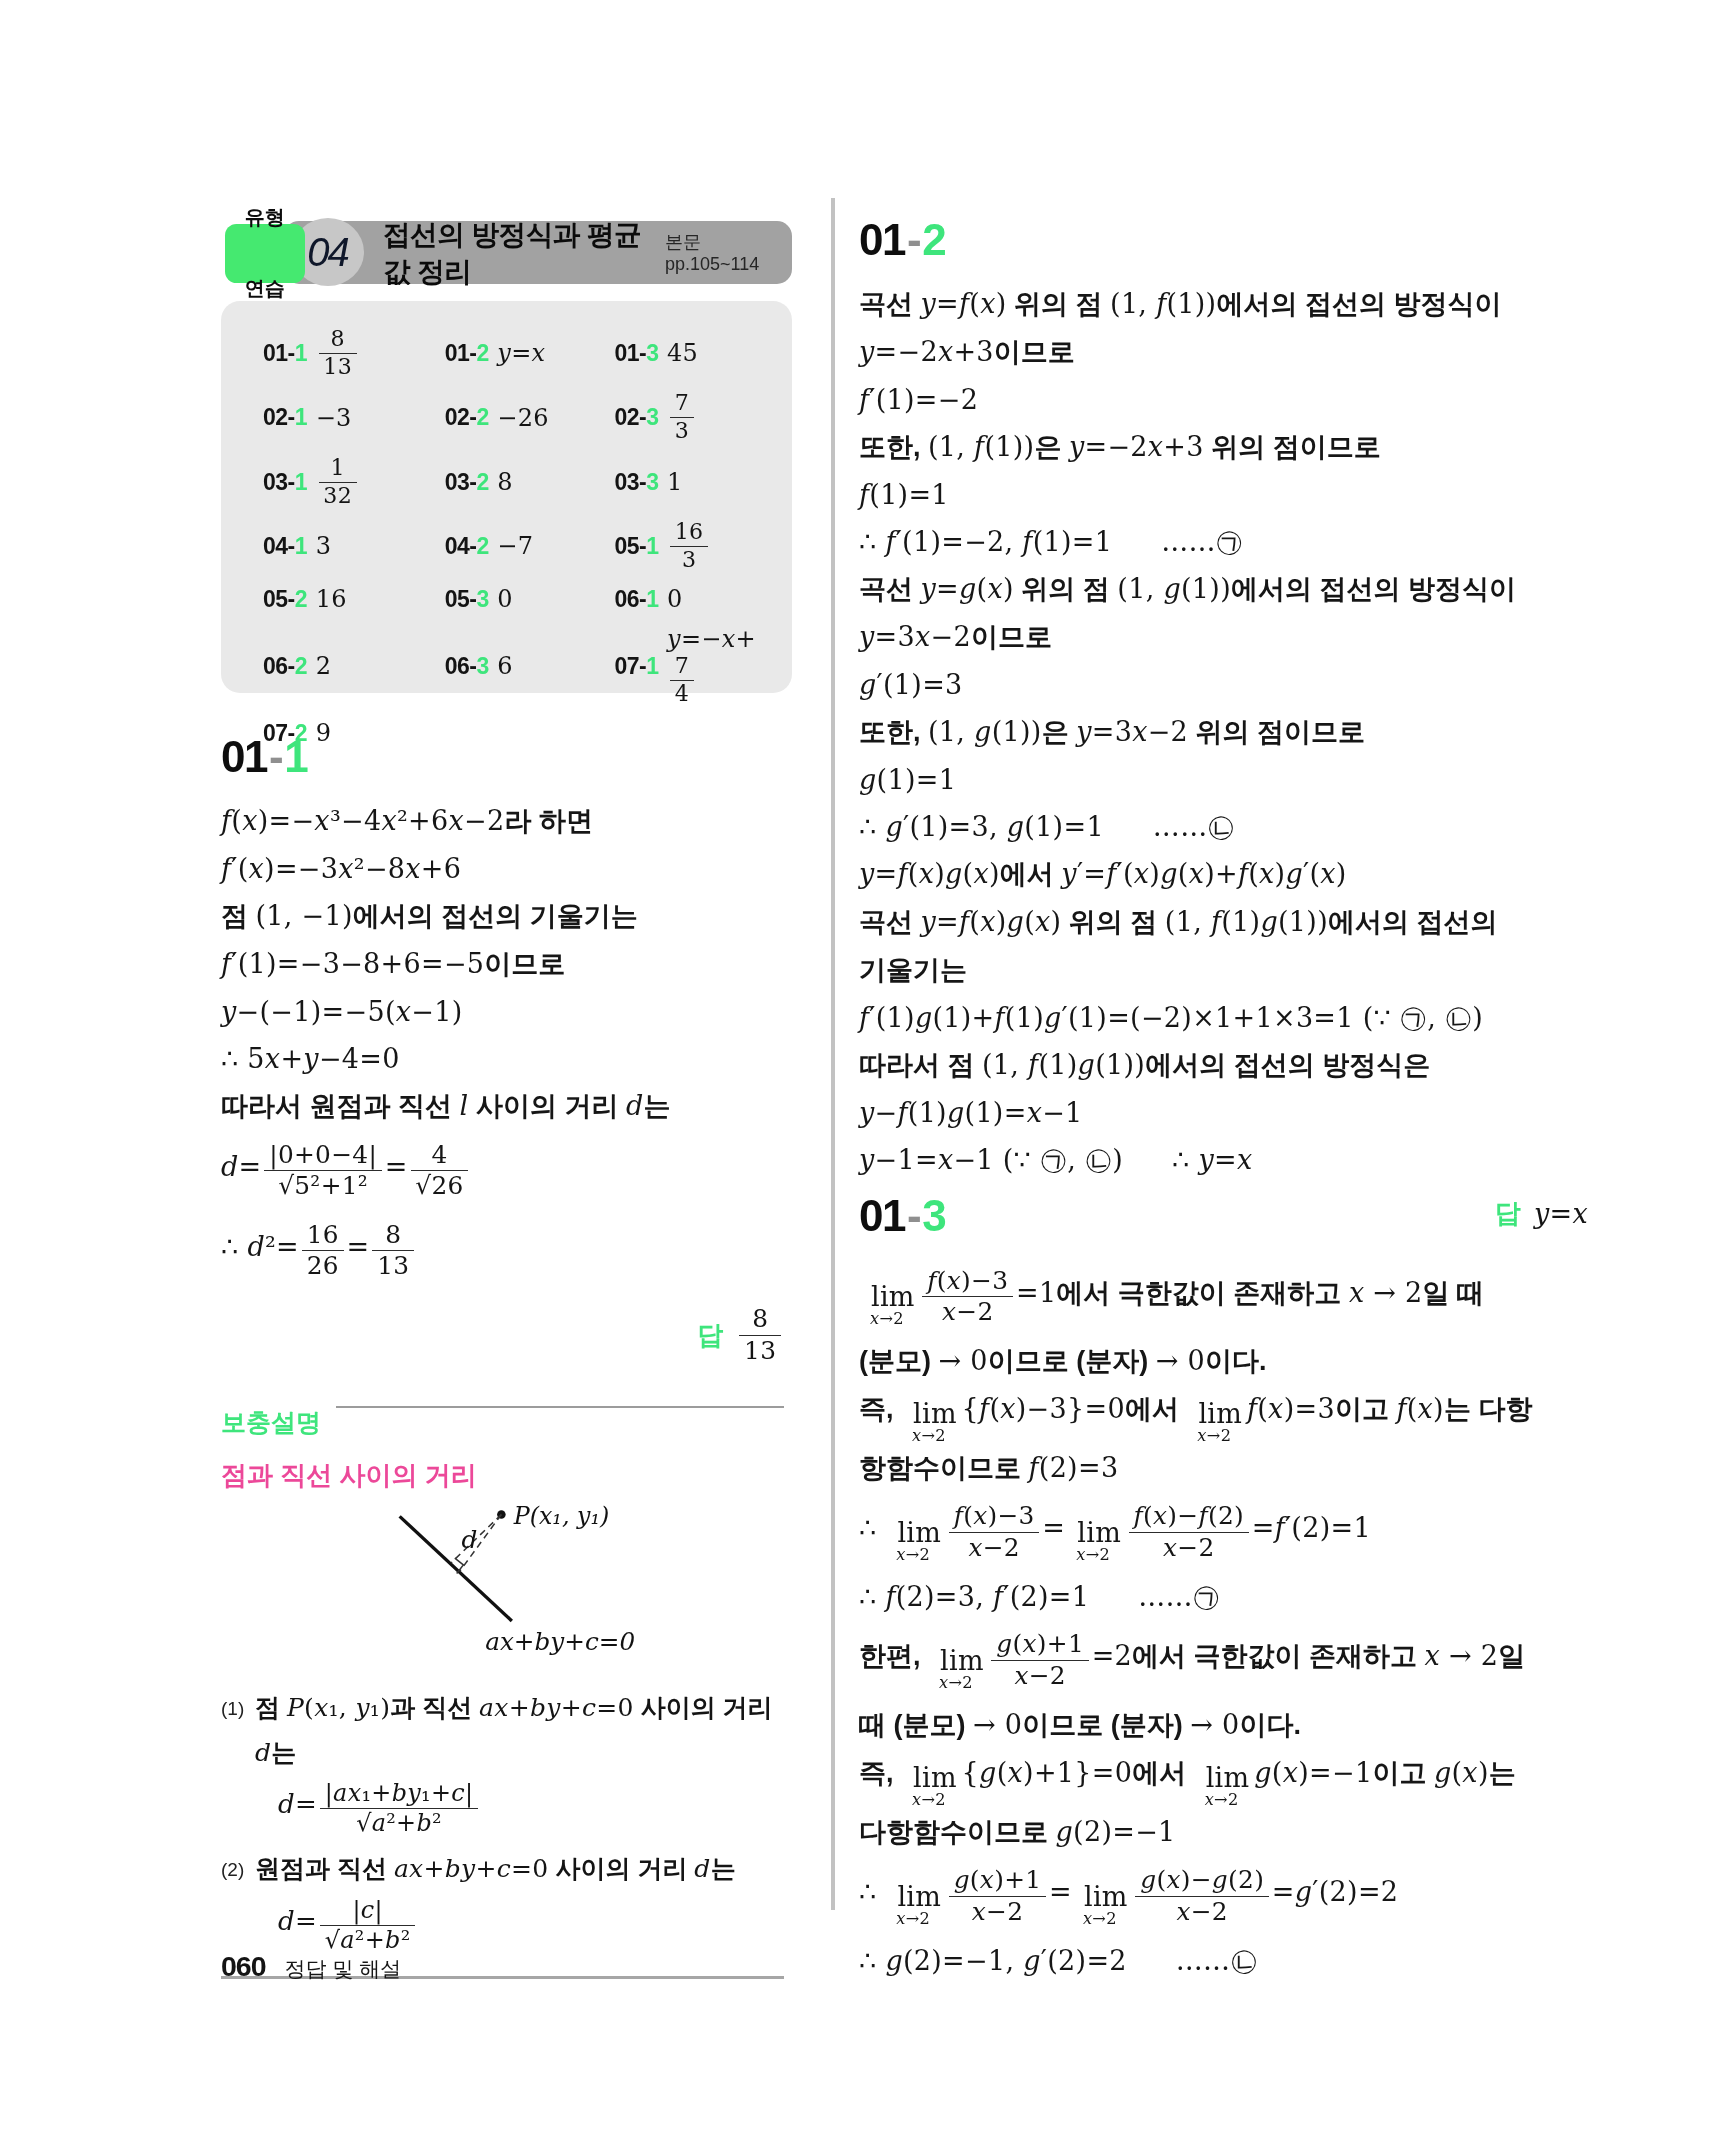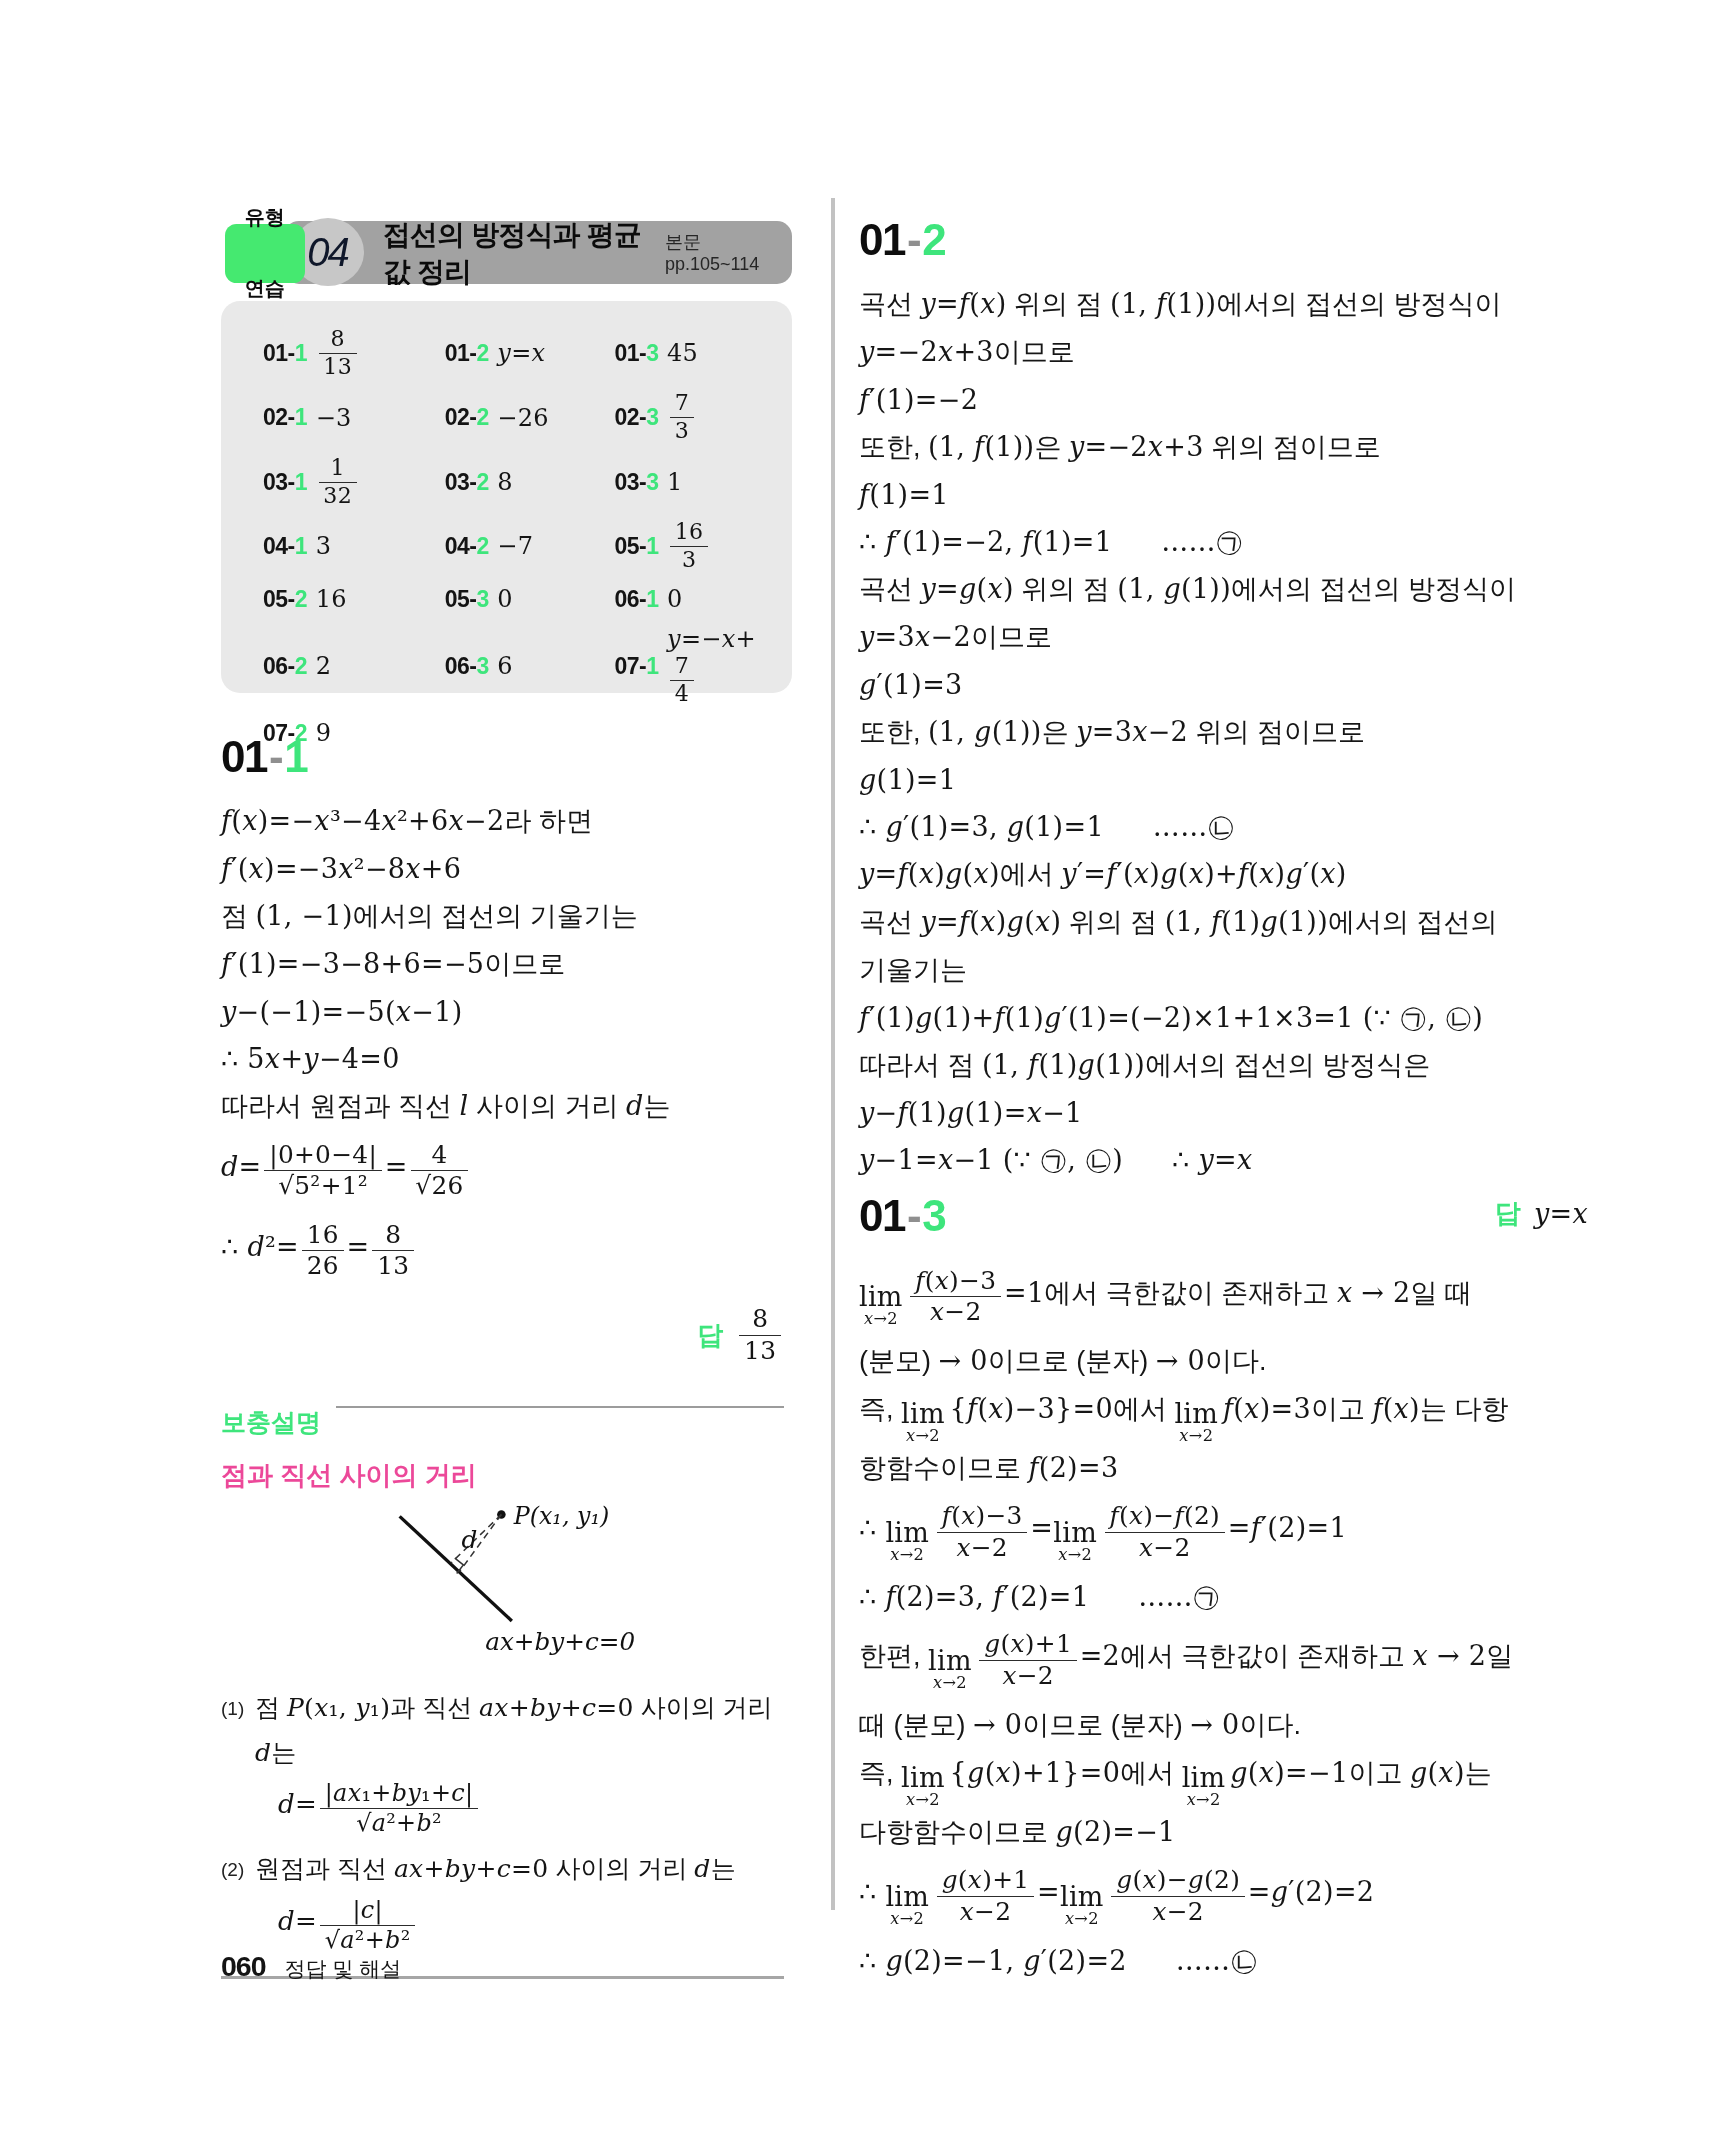--- a/index.html
+++ b/index.html
@@ -44,26 +44,26 @@
     padding:25px 13.3px 19px 42px;
   }
   .agrid{display:grid;grid-template-columns:176px 164px auto;row-gap:9.5px;column-gap:5.7px;align-items:center;}
   .aitem{display:flex;align-items:center;min-height:32px;}
   .aid{font-size:23px;font-weight:800;letter-spacing:-0.5px;white-space:nowrap;}
   .aid .sub{color:var(--green);}
   .aval{margin-left:8.6px;font-size:24px;}
   
   .m,.aval{font-family:"DejaVu Serif","Liberation Serif",serif;letter-spacing:0.3px;}
   .m i,.aval i{font-style:italic;}
-  .ko{font-family:"Liberation Sans",sans-serif;font-style:normal;letter-spacing:0;}
+  .ko{font-family:"Liberation Sans",sans-serif;font-style:normal;letter-spacing:0;font-weight:bold;}
   .frac{display:inline-block;text-align:center;vertical-align:-0.75em;line-height:1.22;margin:0 2.9px;font-size:0.92em;}
   .frac .num,.frac .den{display:block;padding:0 4.8px;}
   .frac .den{border-top:1.9px solid #2c2c2c;}
   .lim{display:inline-block;text-align:center;vertical-align:-0.85em;line-height:1;margin-right:4.8px;}
-  .lim .limword{display:block;font-style:normal;}
+  .lim .limword{display:block;font-style:normal;margin-left:12px;}
   .lim .limsub{display:block;font-size:0.6em;margin-top:1px;}
   
   .sec{position:absolute;}
   .pos-sec0{left:221px;top:732px;width:563px;}
   .pos-sec1{left:859px;top:215px;width:729px;}
   .pos-sec2{left:859px;top:1191px;width:729px;}
   .schead{font-size:44px;font-weight:900;letter-spacing:-1.4px;margin-bottom:15px;color:#0e0e0e;}
   .schead .dash{color:#8f8f8f;font-weight:700;margin:0 1.9px;}
   .schead .sub{color:var(--green);}
   .line{font-size:27px;line-height:47px;min-height:47px;color:#161616;}

